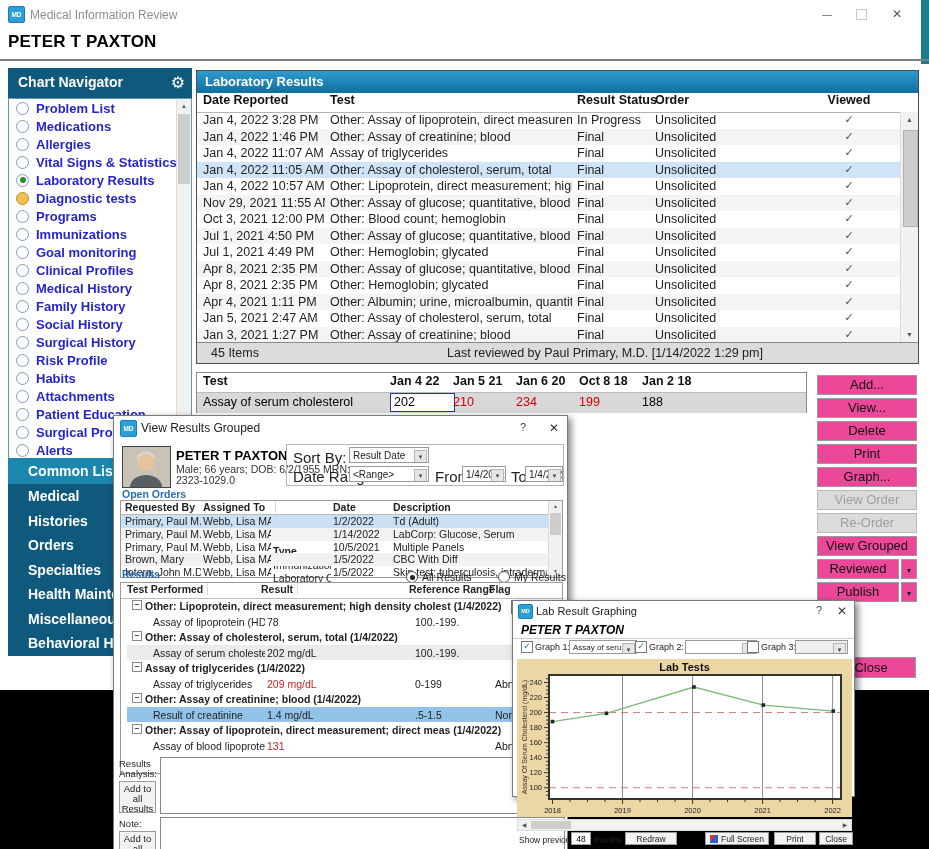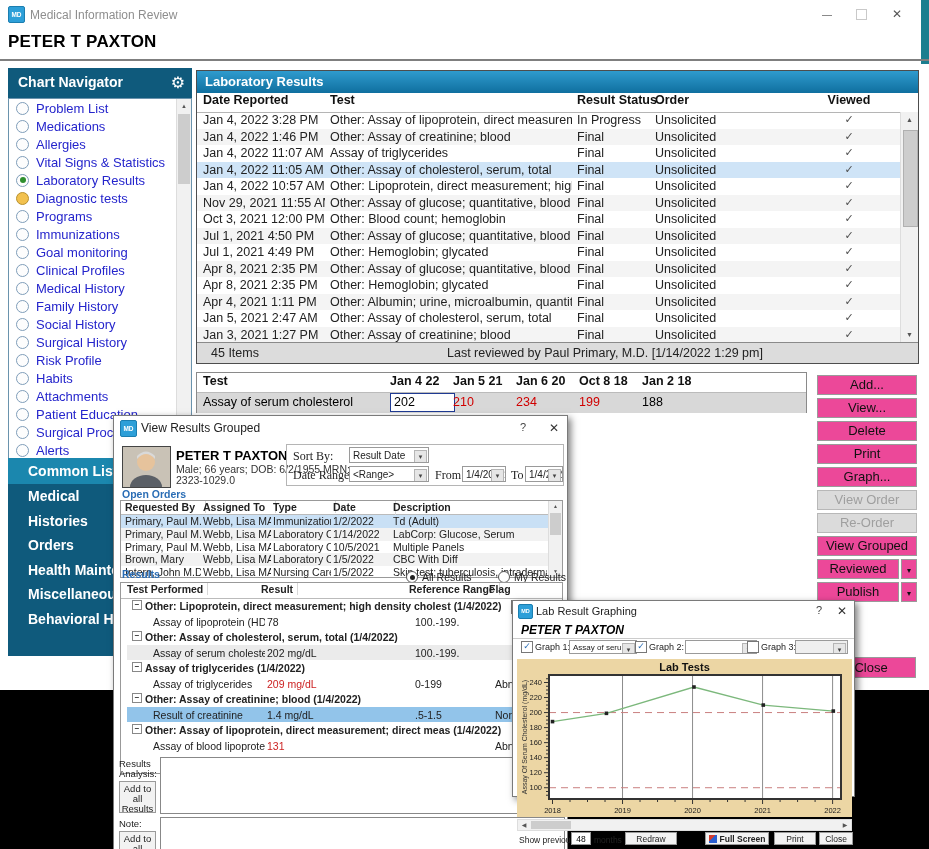--- a/index.html
+++ b/index.html
@@ -22,21 +22,21 @@
   #teal-strip{left:921px;top:0;width:8px;height:64px;background:#1b7e8f;}
   #patient-banner{left:8px;top:32px;font-size:17px;font-weight:bold;color:#000;letter-spacing:.2px;}
   #banner-divider{left:0;top:59px;width:929px;height:2px;background:#7f7f7f;}
 
   
   #sidebar{left:8px;top:68px;width:184px;height:588px;}
   #nav-header{left:0;top:0;width:184px;height:30px;background:#0f5a7c;}
   #nav-title{left:10px;top:6px;color:#fff;font-size:14px;font-weight:bold;}
   #nav-gear{right:7px;top:5px;color:#fff;font-size:16px;} #nav-gear::before{content:"⚙";}
   #nav-list{left:0;top:30px;width:182px;height:360px;background:#fff;border:1px solid #6a93ad;overflow:hidden;}
-  .nav-item{height:18px;display:flex;align-items:center;padding-left:7px;gap:7px;}
+  .nav-item{height:18px;display:flex;align-items:center;padding-left:7px;gap:7px;font-weight:bold;}
   .nav-circle{width:11px;height:11px;border-radius:50%;border:1px solid #7f9db9;background:#fdfdfd;flex:0 0 auto;position:relative;}
   .nav-circle.sel::after{content:"";position:absolute;left:2.5px;top:2.5px;width:6px;height:6px;border-radius:50%;background:#2e8f2e;}
   .nav-circle.flag{background:#f2c14e;border-color:#b8912f;}
   .nav-label{font-size:13px;color:#2525cc;white-space:nowrap;}
   #nav-scroll{right:0;top:0;width:14px;height:358px;background:#f1f1f1;border-left:1px solid #ddd;}
   .sb-arrow{width:14px;height:14px;text-align:center;color:#555;font-size:6px;line-height:14px;}
   .sb-up::before{content:"▲";} .sb-down::before{content:"▼";}
   #nav-thumb{left:1px;top:15px;width:12px;height:70px;background:#cdcdcd;}
   #common-header{left:0;top:390px;width:184px;height:26px;background:#1b87ae;color:#fff;
                  font-size:14px;font-weight:bold;line-height:26px;padding-left:20px;box-sizing:border-box;}
@@ -90,36 +90,36 @@
   #grouped-window{left:113px;top:415px;width:455px;height:450px;background:#fff;border:1px solid #7a7a7a;
                   box-shadow:3px 3px 7px rgba(0,0,0,.5);box-sizing:border-box;z-index:20;}
   .p-titlebar{left:0;top:0;width:100%;height:24px;background:#fff;}
   .p-title{font-size:12px;color:#222;}
   .p-help{color:#444;font-size:11px;} .p-help::before{content:"?";}
   .p-x{color:#333;font-size:12px;} .p-x::before{content:"✕";}
   #g-photo{left:8px;top:30px;width:47px;height:40px;border:1px solid #444;background:#cfc9bf;}
   #g-name{left:62px;top:32px;font-size:13px;font-weight:bold;color:#000;}
   .g-info{left:62px;font-size:10.5px;color:#333;}
   #g-sortbox{left:172px;top:28px;width:278px;height:42px;border:1px solid #b5b5b5;box-sizing:border-box;}
-  .slabel{font-size:12px;color:#222;font-family:Liberation Serif, serif;}
+  .slabel{font-size:15px;color:#222;}
   .combo{border:1px solid #9a9a9a;background:#fff;font-size:10px;color:#222;height:16px;box-sizing:border-box;
          padding:2px 14px 0 3px;position:absolute;white-space:nowrap;overflow:hidden;}
   .combo::after{content:"▾";position:absolute;right:1px;top:2px;width:11px;height:11px;background:#e6e6e6;
                 border:1px solid #b5b5b5;font-size:7px;line-height:11px;text-align:center;color:#444;}
   .blue-label{color:#2a6db5;font-size:10.5px;font-weight:bold;}
   .ptable{border:1px solid #999;background:#fff;box-sizing:border-box;}
   .ptable-head{position:absolute;left:0;top:0;width:100%;height:13px;border-bottom:1px solid #bbb;
                font-size:10.5px;font-weight:bold;color:#222;}
   .ptable-head span{position:absolute;top:0px;border-right:1px solid #d8d8d8;padding-right:4px;}
   #orders-rows{left:0;top:14px;width:428px;}
   .order-row{position:relative;height:12.8px;font-size:10.5px;color:#222;}
   .order-row.alt{background:#f2f2f2;}
   .order-row.sel{background:#c9e0f5;}
   .order-row span{position:absolute;top:0;white-space:nowrap;overflow:hidden;}
-  .o-req{left:4px;width:76px;} .o-asg{left:82px;width:68px;} .o-type{left:152px;width:58px;}
+  .o-req{left:4px;width:76px;} .o-asg{left:82px;width:68px;} .o-type{left:152px;width:58px;margin-top:44px;}
   .o-date{left:212px;width:58px;} .o-desc{left:272px;width:154px;}
   #orders-scroll{right:0;top:0;width:13px;height:76px;background:#f1f1f1;border-left:1px solid #ddd;}
   #orders-scroll .sb-arrow{width:13px;height:11px;font-size:5px;line-height:11px;}
   #orders-thumb{left:1px;top:12px;width:11px;height:22px;background:#cdcdcd;}
   #orders-sbdown{position:absolute;bottom:0;}
   .radio{width:10px;height:10px;border-radius:50%;border:1px solid #555;background:#fff;display:inline-block;position:relative;vertical-align:-2px;}
   .radio.on::after{content:"";position:absolute;left:2.5px;top:2.5px;width:5px;height:5px;border-radius:50%;background:#222;}
   .radio-label{font-size:10.5px;color:#222;margin-left:4px;}
   #results-rows{left:6px;top:15px;width:441px;}
   .res-row{position:relative;height:15.5px;font-size:10.5px;color:#222;}
@@ -268,20 +268,21 @@
       <div id="nav-scroll" class="abs">
         <div class="sb-arrow sb-up"></div>
         <div id="nav-thumb" class="abs"></div>
       </div>
     </div>
     <div id="common-header" class="abs">Common List</div>
     <div id="common-list" class="abs">
         <div class="common-item">Medical</div>
         <div class="common-item">Histories</div>
         <div class="common-item">Orders</div>
+        <div class="common-item">Specialties</div>
         <div class="common-item">Health Maintenance</div>
         <div class="common-item">Miscellaneous</div>
         <div class="common-item">Behavioral Health</div>
       </div>
   </div>
 
   <div id="lab-panel" class="abs">
     <div id="lab-header" class="abs">Laboratory Results</div>
     <div id="lab-colhead" class="abs">
       <span class="abs c-date">Date Reported</span>
@@ -724,17 +725,17 @@
     <div class="hs-arrow" style="left:0;">◀</div>
     <div id="gr-thumb"></div>
     <div class="hs-arrow" style="right:0;">▶</div>
   </div>
 
   <div class="abs" style="left:0;top:231px;width:343px;height:13px;">
     <span class="gr-foot-lbl" style="left:6px;">Show previous</span>
     <input id="gr-months-input" value="48" style="">
     <span class="gr-foot-lbl" style="left:81px;">months</span>
     <div class="gr-btn" style="left:112px;width:52px;">Redraw</div>
-    <div class="gr-btn" style="left:192px;width:64px;font-weight:bold;"><span id="fs-icon"></span><span>Full Screen</span></div>
+    <div class="gr-btn" style="left:192px;width:64px;"><span id="fs-icon"></span><span>Full Screen</span></div>
     <div class="gr-btn" style="left:261px;width:42px;">Print</div>
     <div class="gr-btn" style="left:306px;width:34px;">Close</div>
   </div>
 </div>
 
 </body></html>

